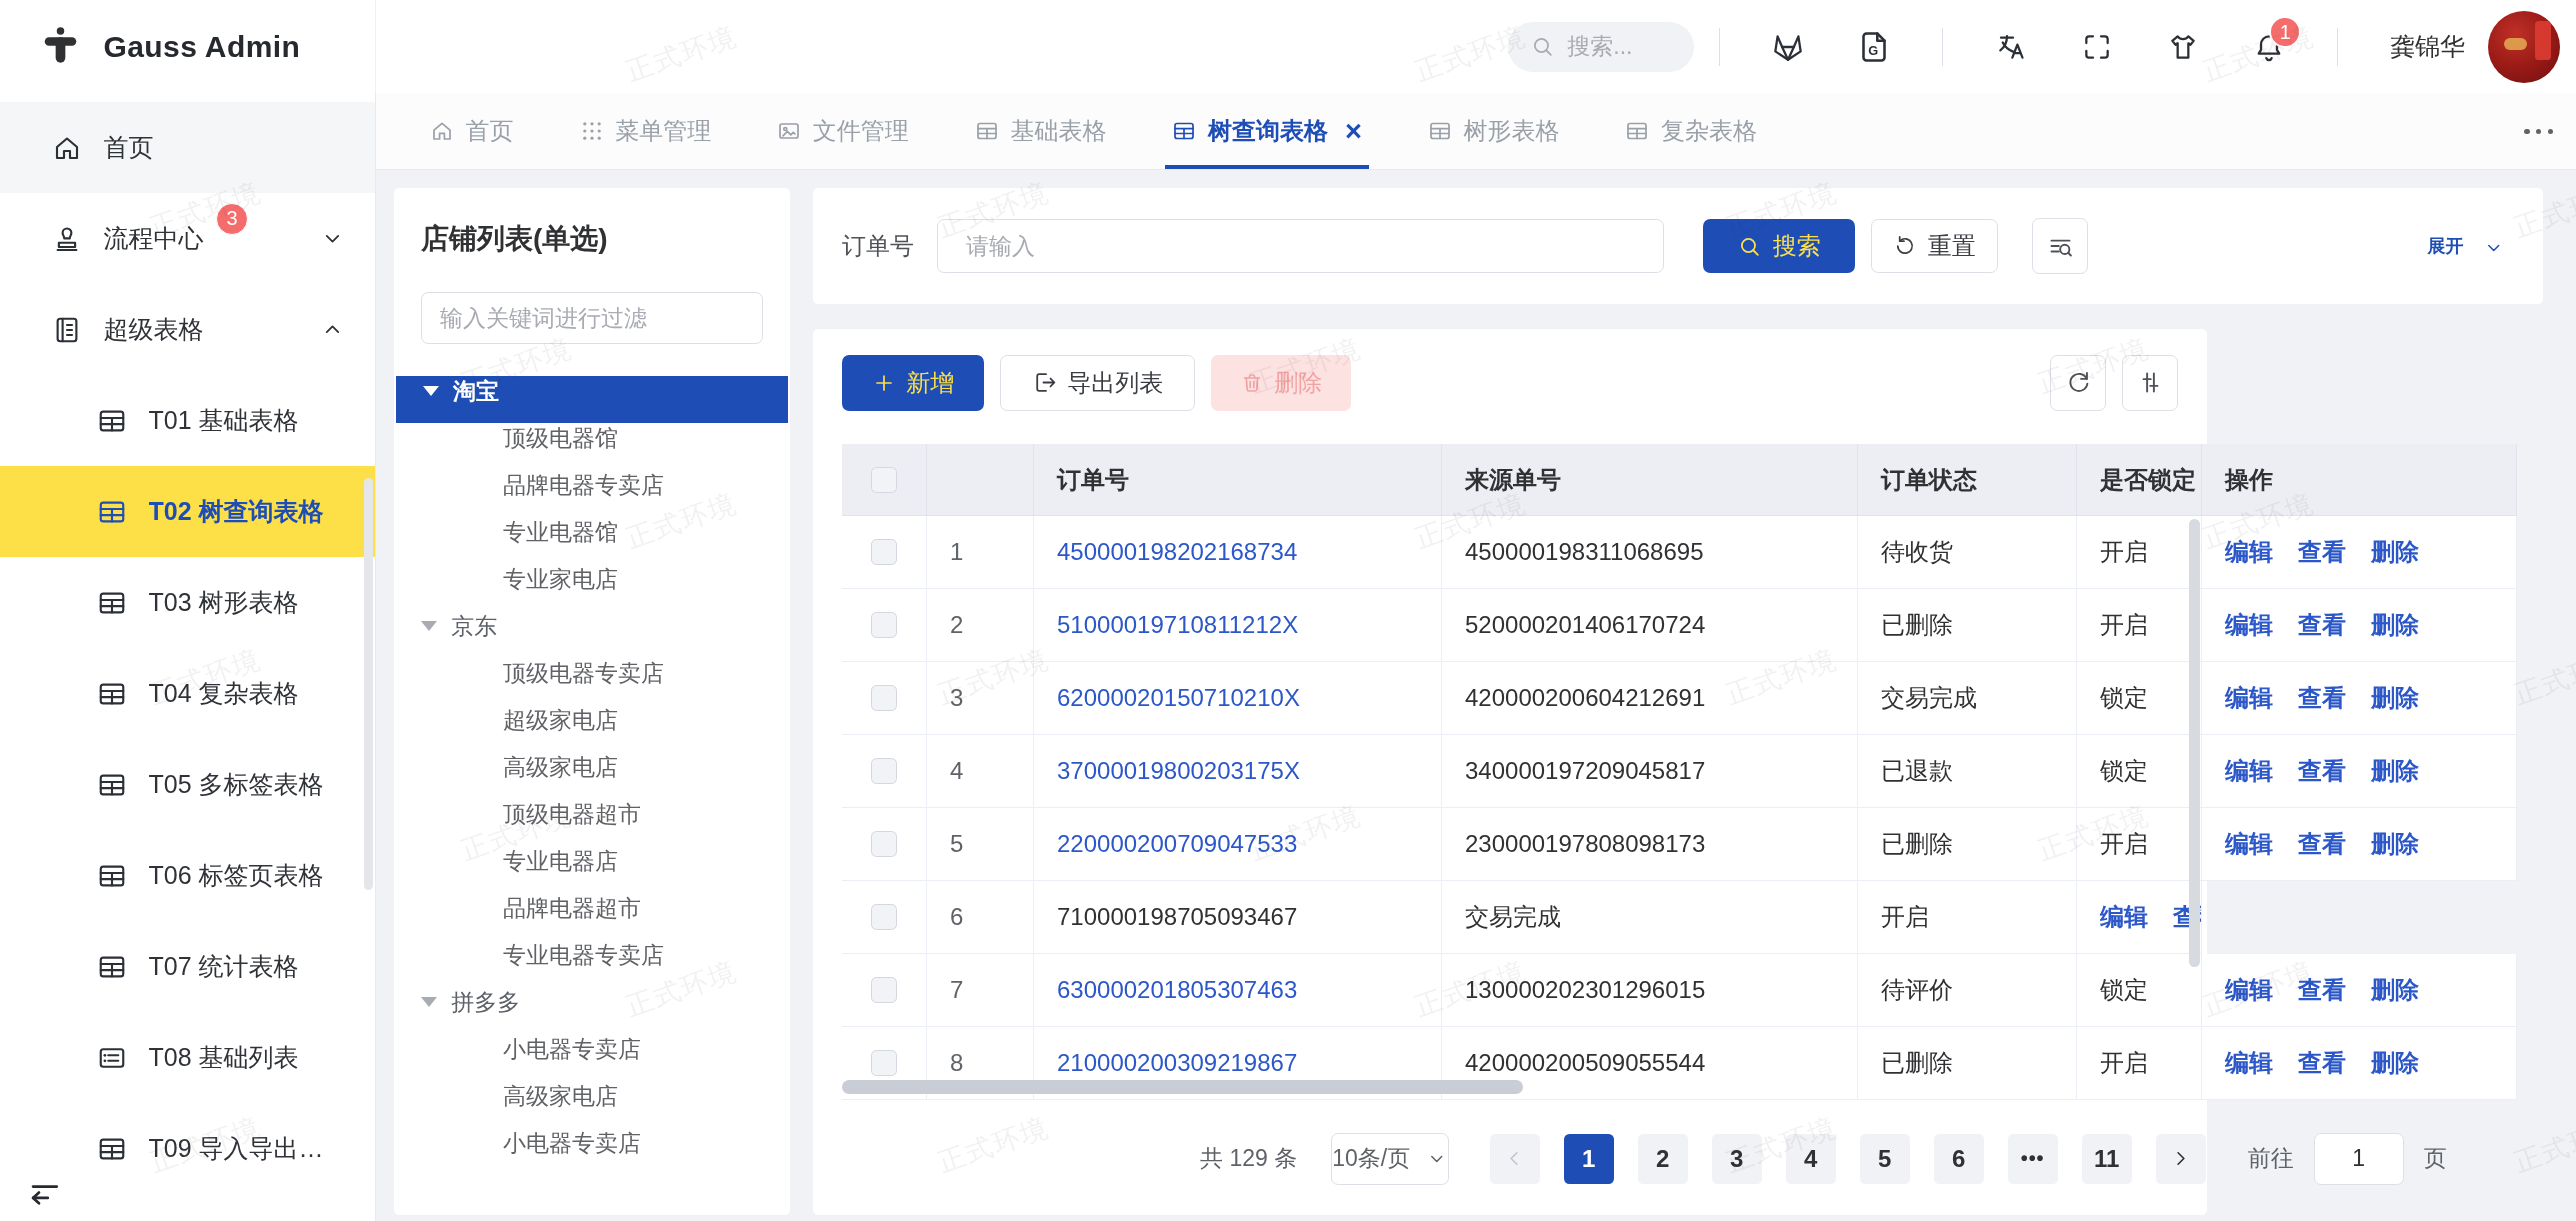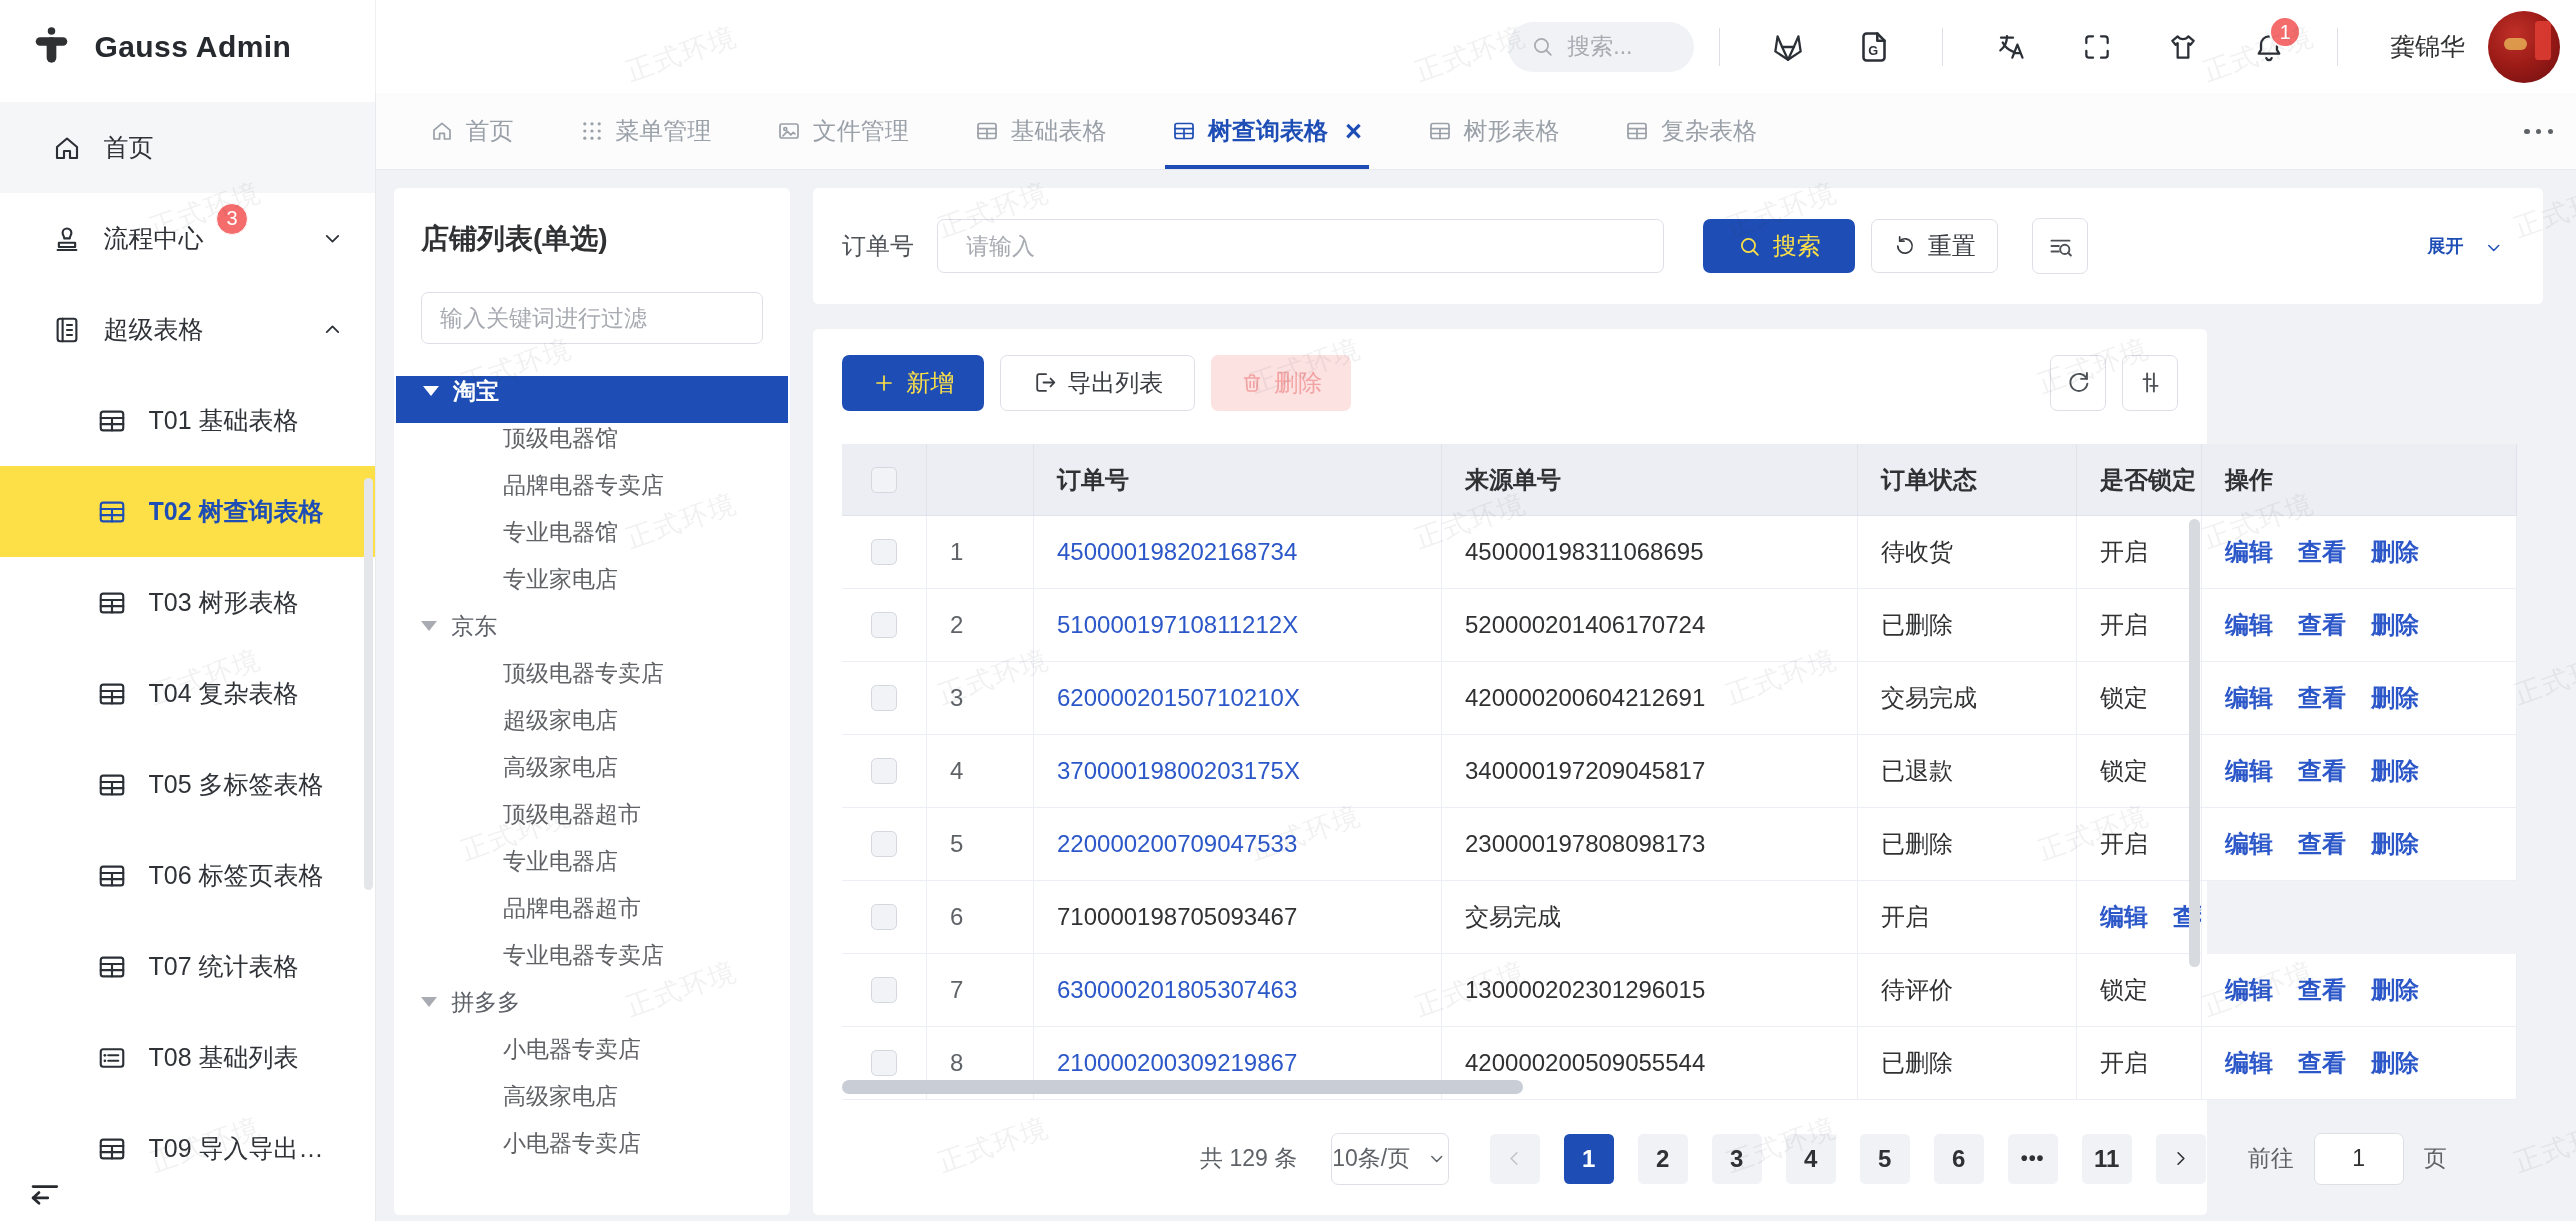--- a/index.html
+++ b/index.html
@@ -9,21 +9,21 @@
 }
 *{margin:0;padding:0;box-sizing:border-box}
 html,body{width:2576px;height:1222px;overflow:hidden}
 body{font-family:"Liberation Sans","DejaVu Sans",sans-serif;background:var(--bg);position:relative;color:var(--text)}
 .icn{display:inline-flex;align-items:center;justify-content:center;flex:0 0 auto}
 .icn svg{display:block}
 span,div,a{white-space:nowrap}
 
 
 .header{position:absolute;left:0;top:0;right:0;height:93px;background:#fff;display:flex;z-index:3}
-.brand{width:376px;flex:0 0 376px;display:flex;align-items:center;gap:21.5px;padding-left:30px;border-right:0.9px solid #eef0f3}
+.brand{width:376px;flex:0 0 376px;display:flex;align-items:center;gap:21.5px;padding-left:39px;border-right:0.9px solid #eef0f3}
 .brand-title{font-size:30px;font-weight:700;color:#26292e;letter-spacing:0.4px}
 .hright{flex:1;display:flex;align-items:center;justify-content:flex-end}
 .hsearch{width:186px;height:50px;border-radius:25px;background:#f0f2f5;display:flex;align-items:center;gap:12.5px;padding:0 21.5px;color:var(--ph);font-size:23px;cursor:pointer}
 .hdivider{width:0.9px;height:38px;background:#dcdfe6;margin:0 25px}
 .hicon{width:86px;display:flex;justify-content:center;color:#2b2f36;cursor:pointer;position:relative}
 .hbadge{position:absolute;top:-14.3px;right:10.7px;min-width:32px;height:32px;border-radius:16px;background:var(--danger);color:#fff;font-size:20px;display:flex;align-items:center;justify-content:center;border:2.7px solid #fff;padding:0 5.4px}
 .username{font-size:25px;color:#303133;margin:0 23px 0 27px;cursor:pointer}
 .avatar{width:72px;height:72px;border-radius:50%;margin-right:16px;background:radial-gradient(circle at 38% 32%,#c03028 0%,#9c1b17 48%,#6d0f10 100%);position:relative;overflow:hidden;cursor:pointer;flex:0 0 auto}
 .avatar::after{content:"";position:absolute;left:16px;top:27px;width:23px;height:12.5px;border-radius:6.3px;background:rgba(235,190,90,.75)}
 .avatar::before{content:"";position:absolute;right:9px;top:10.7px;width:16px;height:39px;border-radius:3.6px;background:rgba(220,60,50,.9)}

